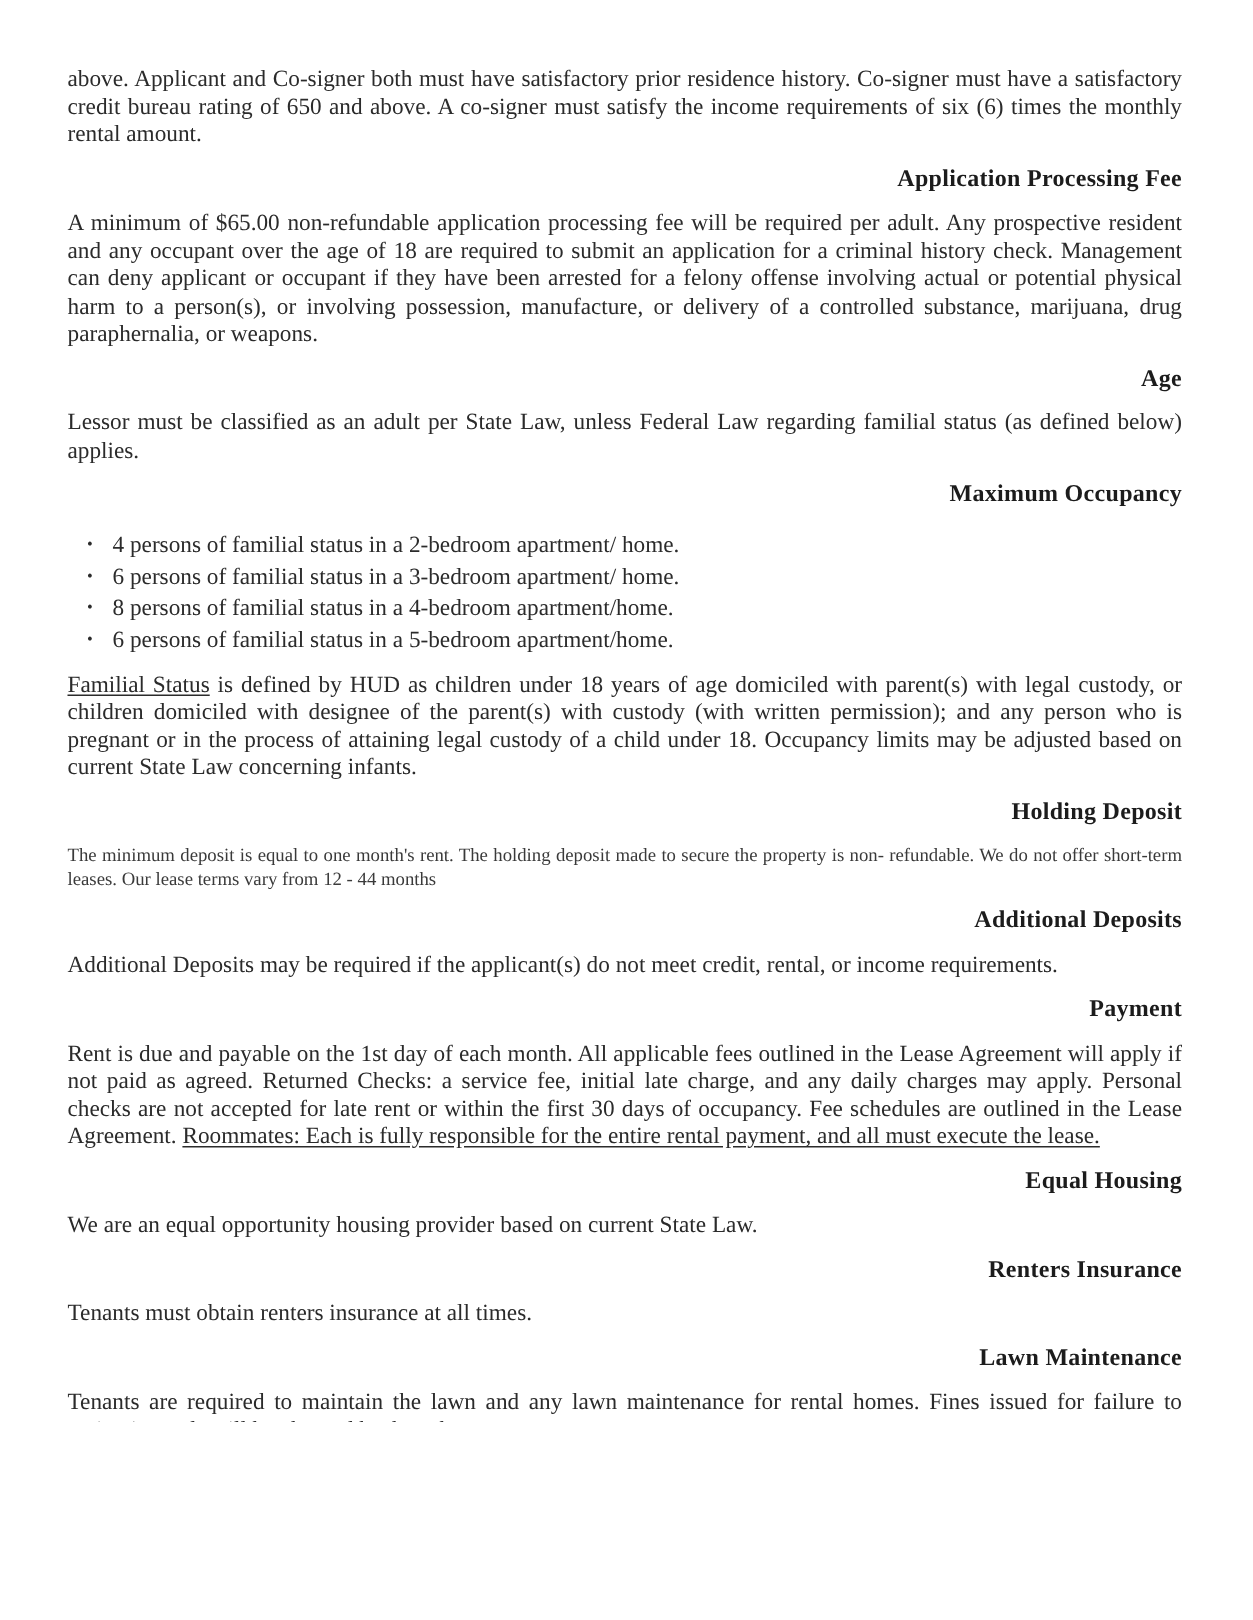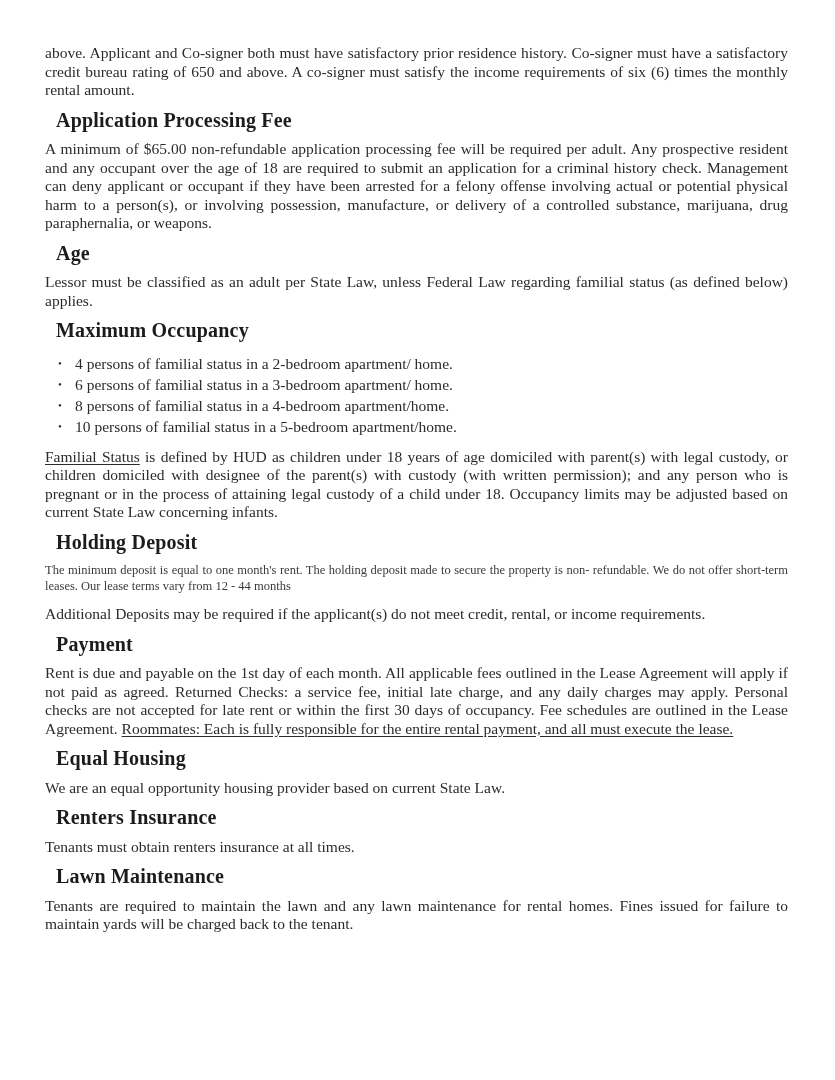--- a/index.html
+++ b/index.html
@@ -21,25 +21,26 @@
     color: #2b2b2b;
   }
   p.small {
     font-size: 12.5px;
     line-height: 16px;
     color: #3a3a3a;
   }
   h2.h {
     margin: 0 0 11px 0;
     padding-left: 11px;
-    font-size: 20px;
+    font-size: 16px;
     line-height: 18.5px;
     font-weight: 700;
     letter-spacing: 0.2px;
     color: #1c1c1c;
+    text-align: right;
   }
   ul.bullets {
     list-style: none;
     margin: 0 0 11px 0;
     padding: 2px 0 0 11px;
   }
   ul.bullets li {
     position: relative;
     padding-left: 19px;
     font-size: 15.5px;
@@ -67,28 +68,29 @@
   <p class="body">A minimum of $65.00 non-refundable application processing fee will be required per adult. Any prospective resident and any occupant over the age of 18 are required to submit an application for a criminal history check. Management can deny applicant or occupant if they have been arrested for a felony offense involving actual or potential physical harm to a person(s), or involving possession, manufacture, or delivery of a controlled substance, marijuana, drug paraphernalia, or weapons.</p>
 
   <h2 class="h">Age</h2>
   <p class="body">Lessor must be classified as an adult per State Law, unless Federal Law regarding familial status (as defined below) applies.</p>
 
   <h2 class="h">Maximum Occupancy</h2>
   <ul class="bullets">
     <li>4 persons of familial status in a 2-bedroom apartment/ home.</li>
     <li>6 persons of familial status in a 3-bedroom apartment/ home.</li>
     <li>8 persons of familial status in a 4-bedroom apartment/home.</li>
-    <li>10 persons of familial status in a 5-bedroom apartment/home.</li>
+    <li>6 persons of familial status in a 5-bedroom apartment/home.</li>
   </ul>
 
   <p class="body"><span class="u">Familial Status</span><span> is defined by HUD as children under 18 years of age domiciled with parent(s) with legal custody, or children domiciled with designee of the parent(s) with custody (with written permission); and any person who is pregnant or in the process of attaining legal custody of a child under 18. Occupancy limits may be adjusted based on current State Law concerning infants.</span></p>
 
   <h2 class="h">Holding Deposit</h2>
   <p class="body small">The minimum deposit is equal to one month's rent. The holding deposit made to secure the property is non- refundable. We do not offer short-term leases. Our lease terms vary from 12 - 44 months</p>
 
+  <h2 class="h">Additional Deposits</h2>
   <p class="body">Additional Deposits may be required if the applicant(s) do not meet credit, rental, or income requirements.</p>
 
   <h2 class="h">Payment</h2>
   <p class="body"><span>Rent is due and payable on the 1st day of each month. All applicable fees outlined in the Lease Agreement will apply if not paid as agreed. Returned Checks: a service fee, initial late charge, and any daily charges may apply. Personal checks are not accepted for late rent or within the first 30 days of occupancy. Fee schedules are outlined in the Lease Agreement. </span><span class="u">Roommates: Each is fully responsible for the entire rental payment, and all must execute the lease.</span></p>
 
   <h2 class="h">Equal Housing</h2>
   <p class="body">We are an equal opportunity housing provider based on current State Law.</p>
 
   <h2 class="h">Renters Insurance</h2>
   <p class="body">Tenants must obtain renters insurance at all times.</p>

